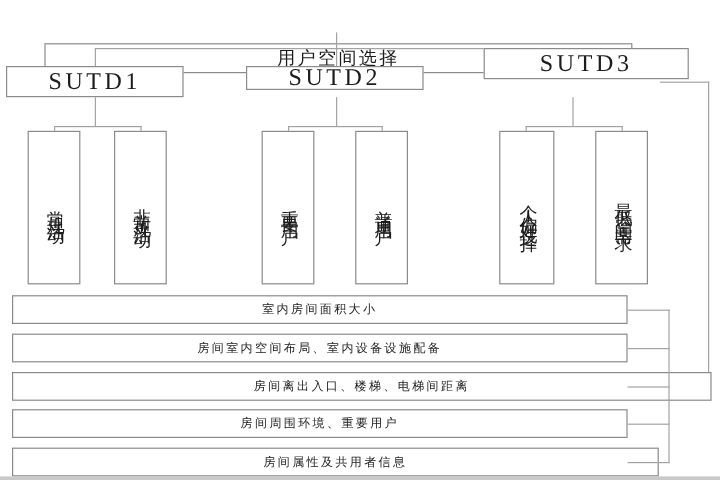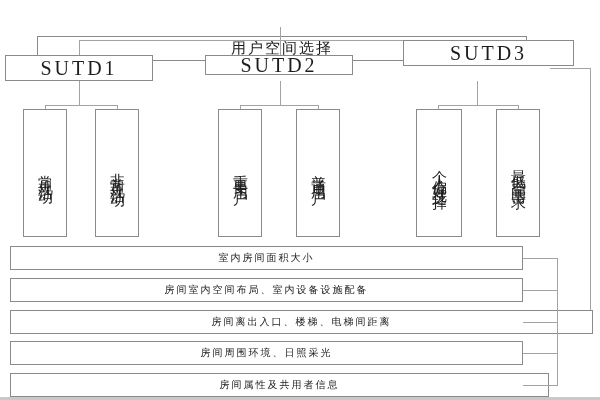--- a/index.html
+++ b/index.html
@@ -68,21 +68,21 @@
   <div class="node v-node" style="left:496px;top:109px;width:44px;height:128px;">最低空间需求</div>
 
   <div class="line" style="left:550px;top:68px;width:41px;height:1px;"></div>
   <div class="line" style="left:590px;top:68px;width:1px;height:255px;"></div>
   <div class="line" style="left:571px;top:322px;width:20px;height:1px;"></div>
   <div class="arrowhead" style="left:558px;top:316px;"></div>
 
   <div class="node crit" style="left:10px;top:246px;width:513px;height:24px;">室内房间面积大小</div>
   <div class="node crit" style="left:10px;top:278px;width:513px;height:24px;text-align:center;">房间室内空间布局、室内设备设施配备</div>
   <div class="node crit" style="left:10px;top:310px;width:583px;height:24px;">房间离出入口、楼梯、电梯间距离</div>
-  <div class="node crit" style="left:10px;top:341px;width:513px;height:24px;">房间周围环境、日照采光</div>
+  <div class="node crit" style="left:10px;top:341px;width:513px;height:24px;">房间周围环境、重要用户</div>
   <div class="node crit" style="left:10px;top:373px;width:539px;height:24px;">房间属性及共用者信息</div>
 
   <div class="line" style="left:523px;top:258px;width:35px;height:1px;"></div>
   <div class="line" style="left:523px;top:290px;width:35px;height:1px;"></div>
   <div class="line" style="left:523px;top:322px;width:35px;height:1px;"></div>
   <div class="line" style="left:523px;top:353px;width:35px;height:1px;"></div>
   <div class="line" style="left:523px;top:385px;width:35px;height:1px;"></div>
   <div class="line" style="left:557px;top:258px;width:1px;height:128px;"></div>
 
   <div class="edgebar" style="left:0;top:397px;width:600px;height:3px;"></div>

